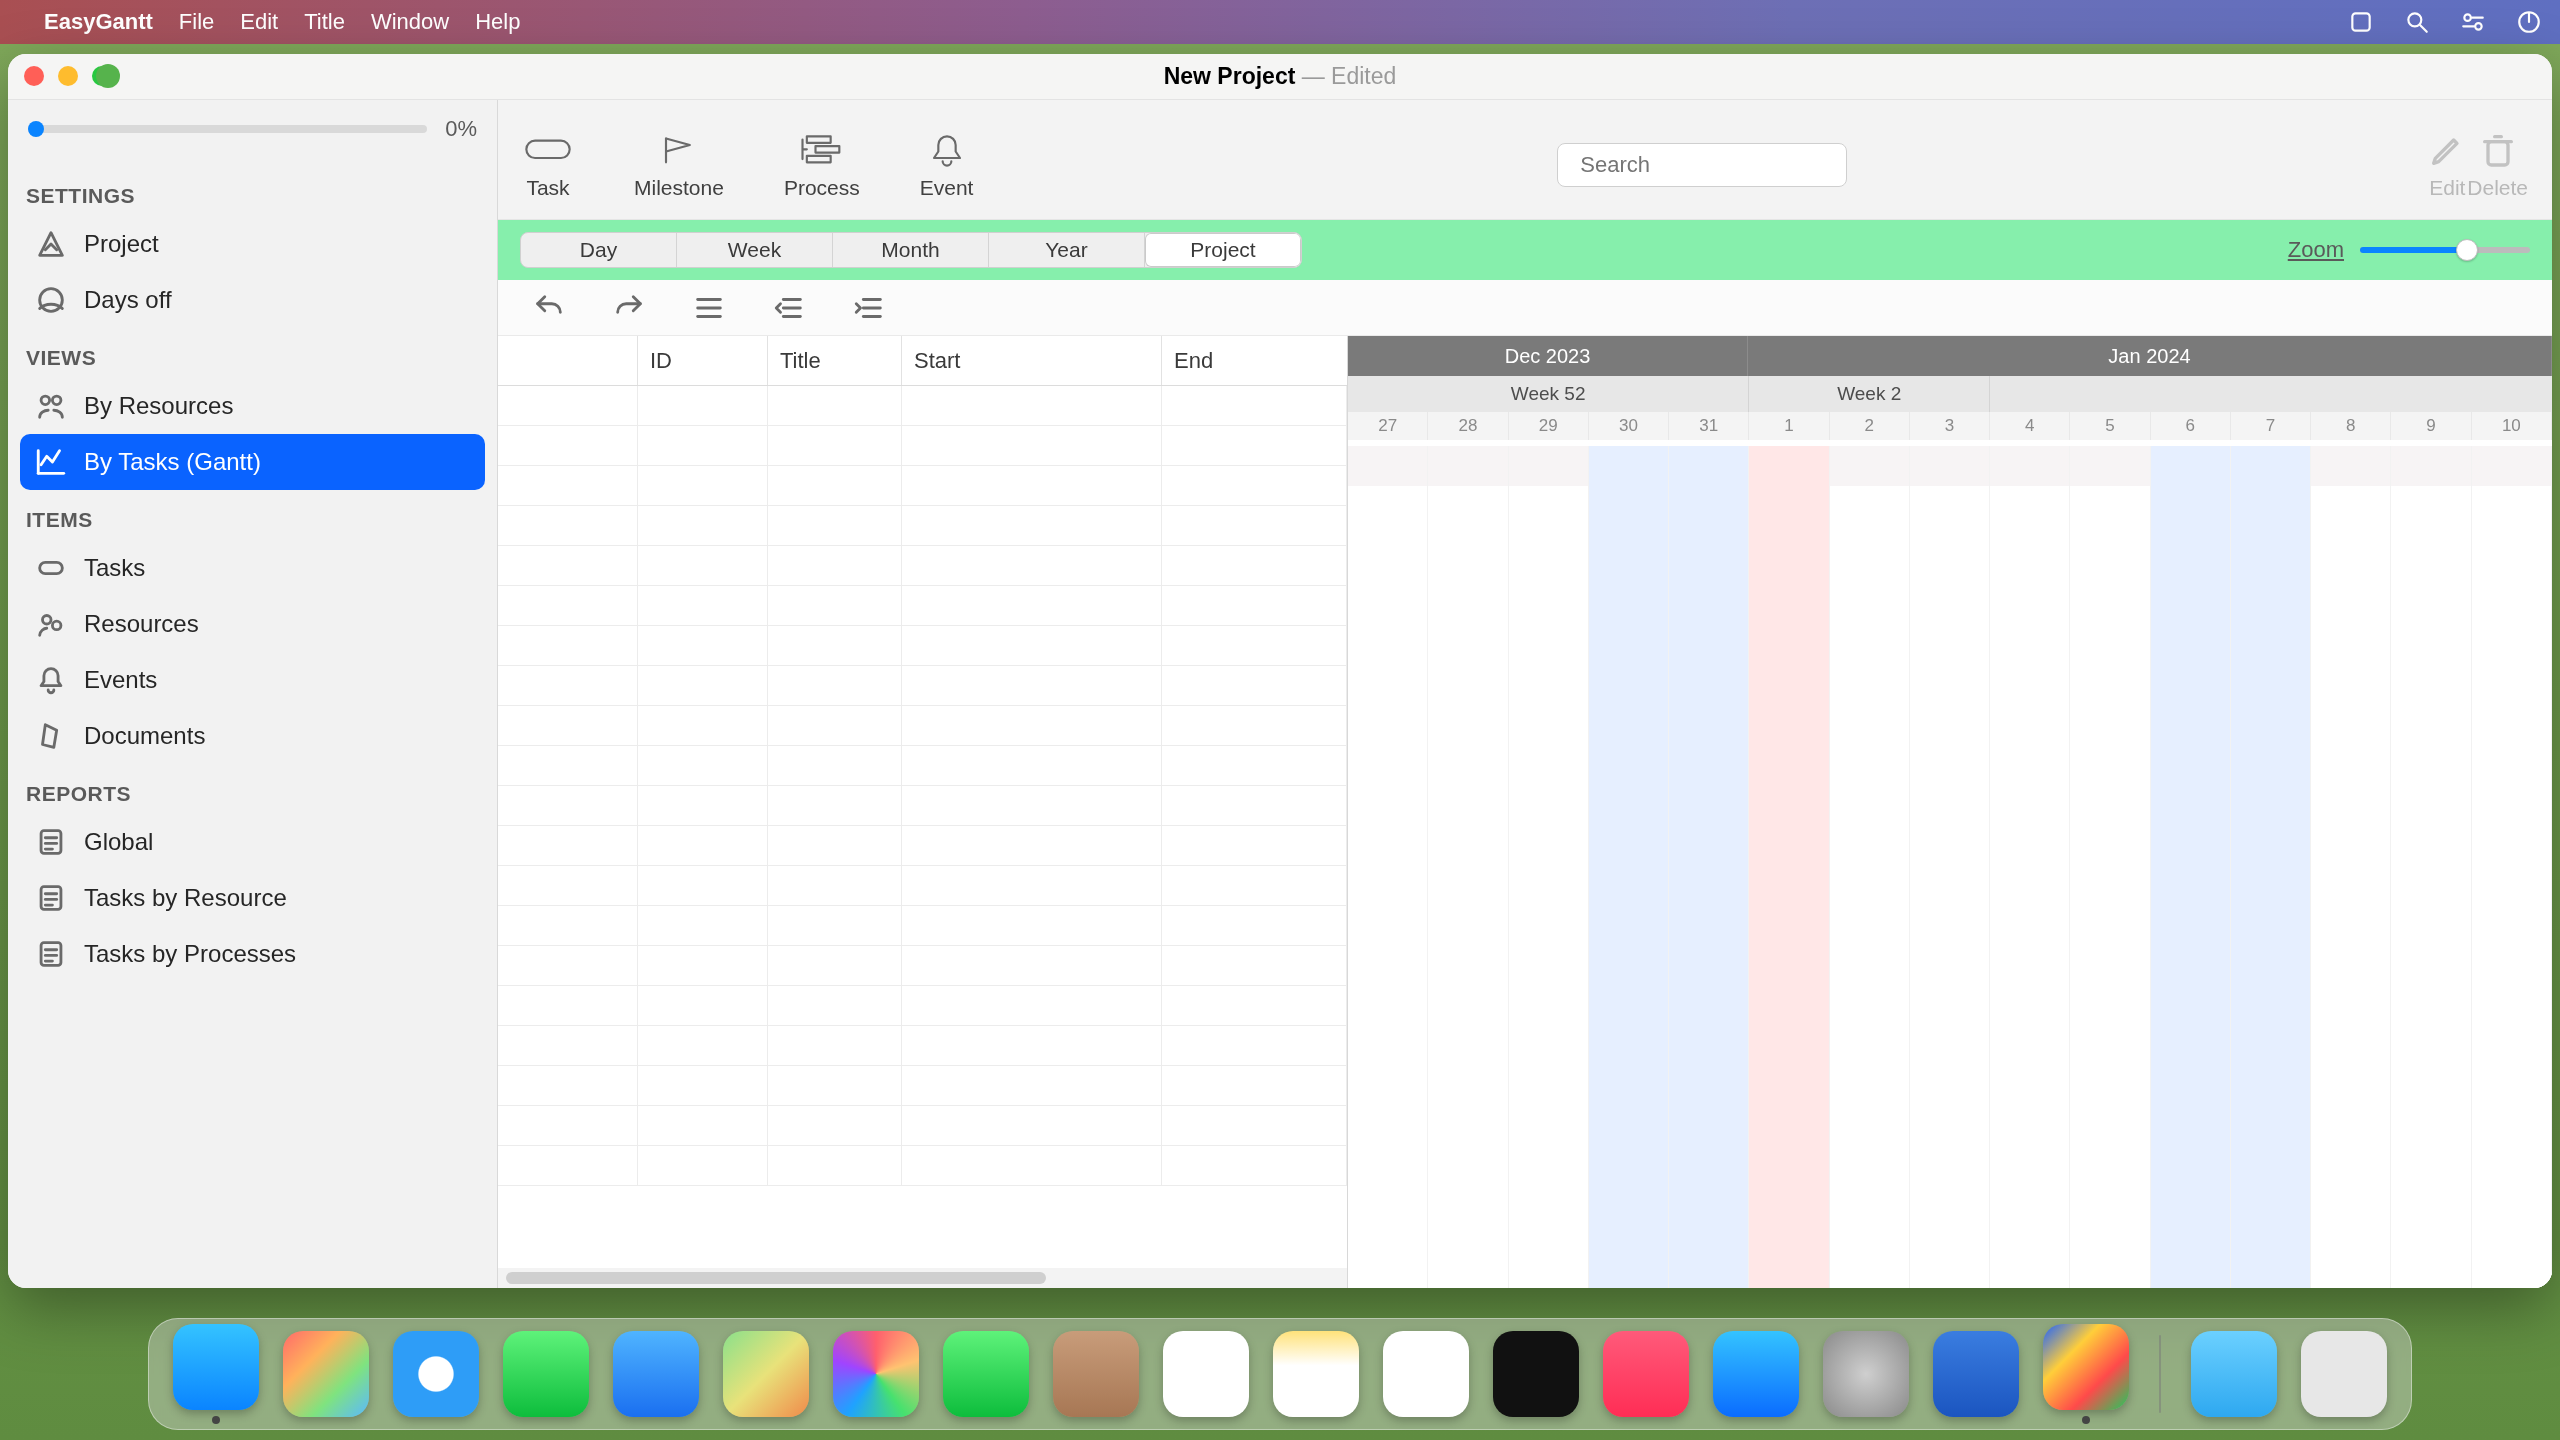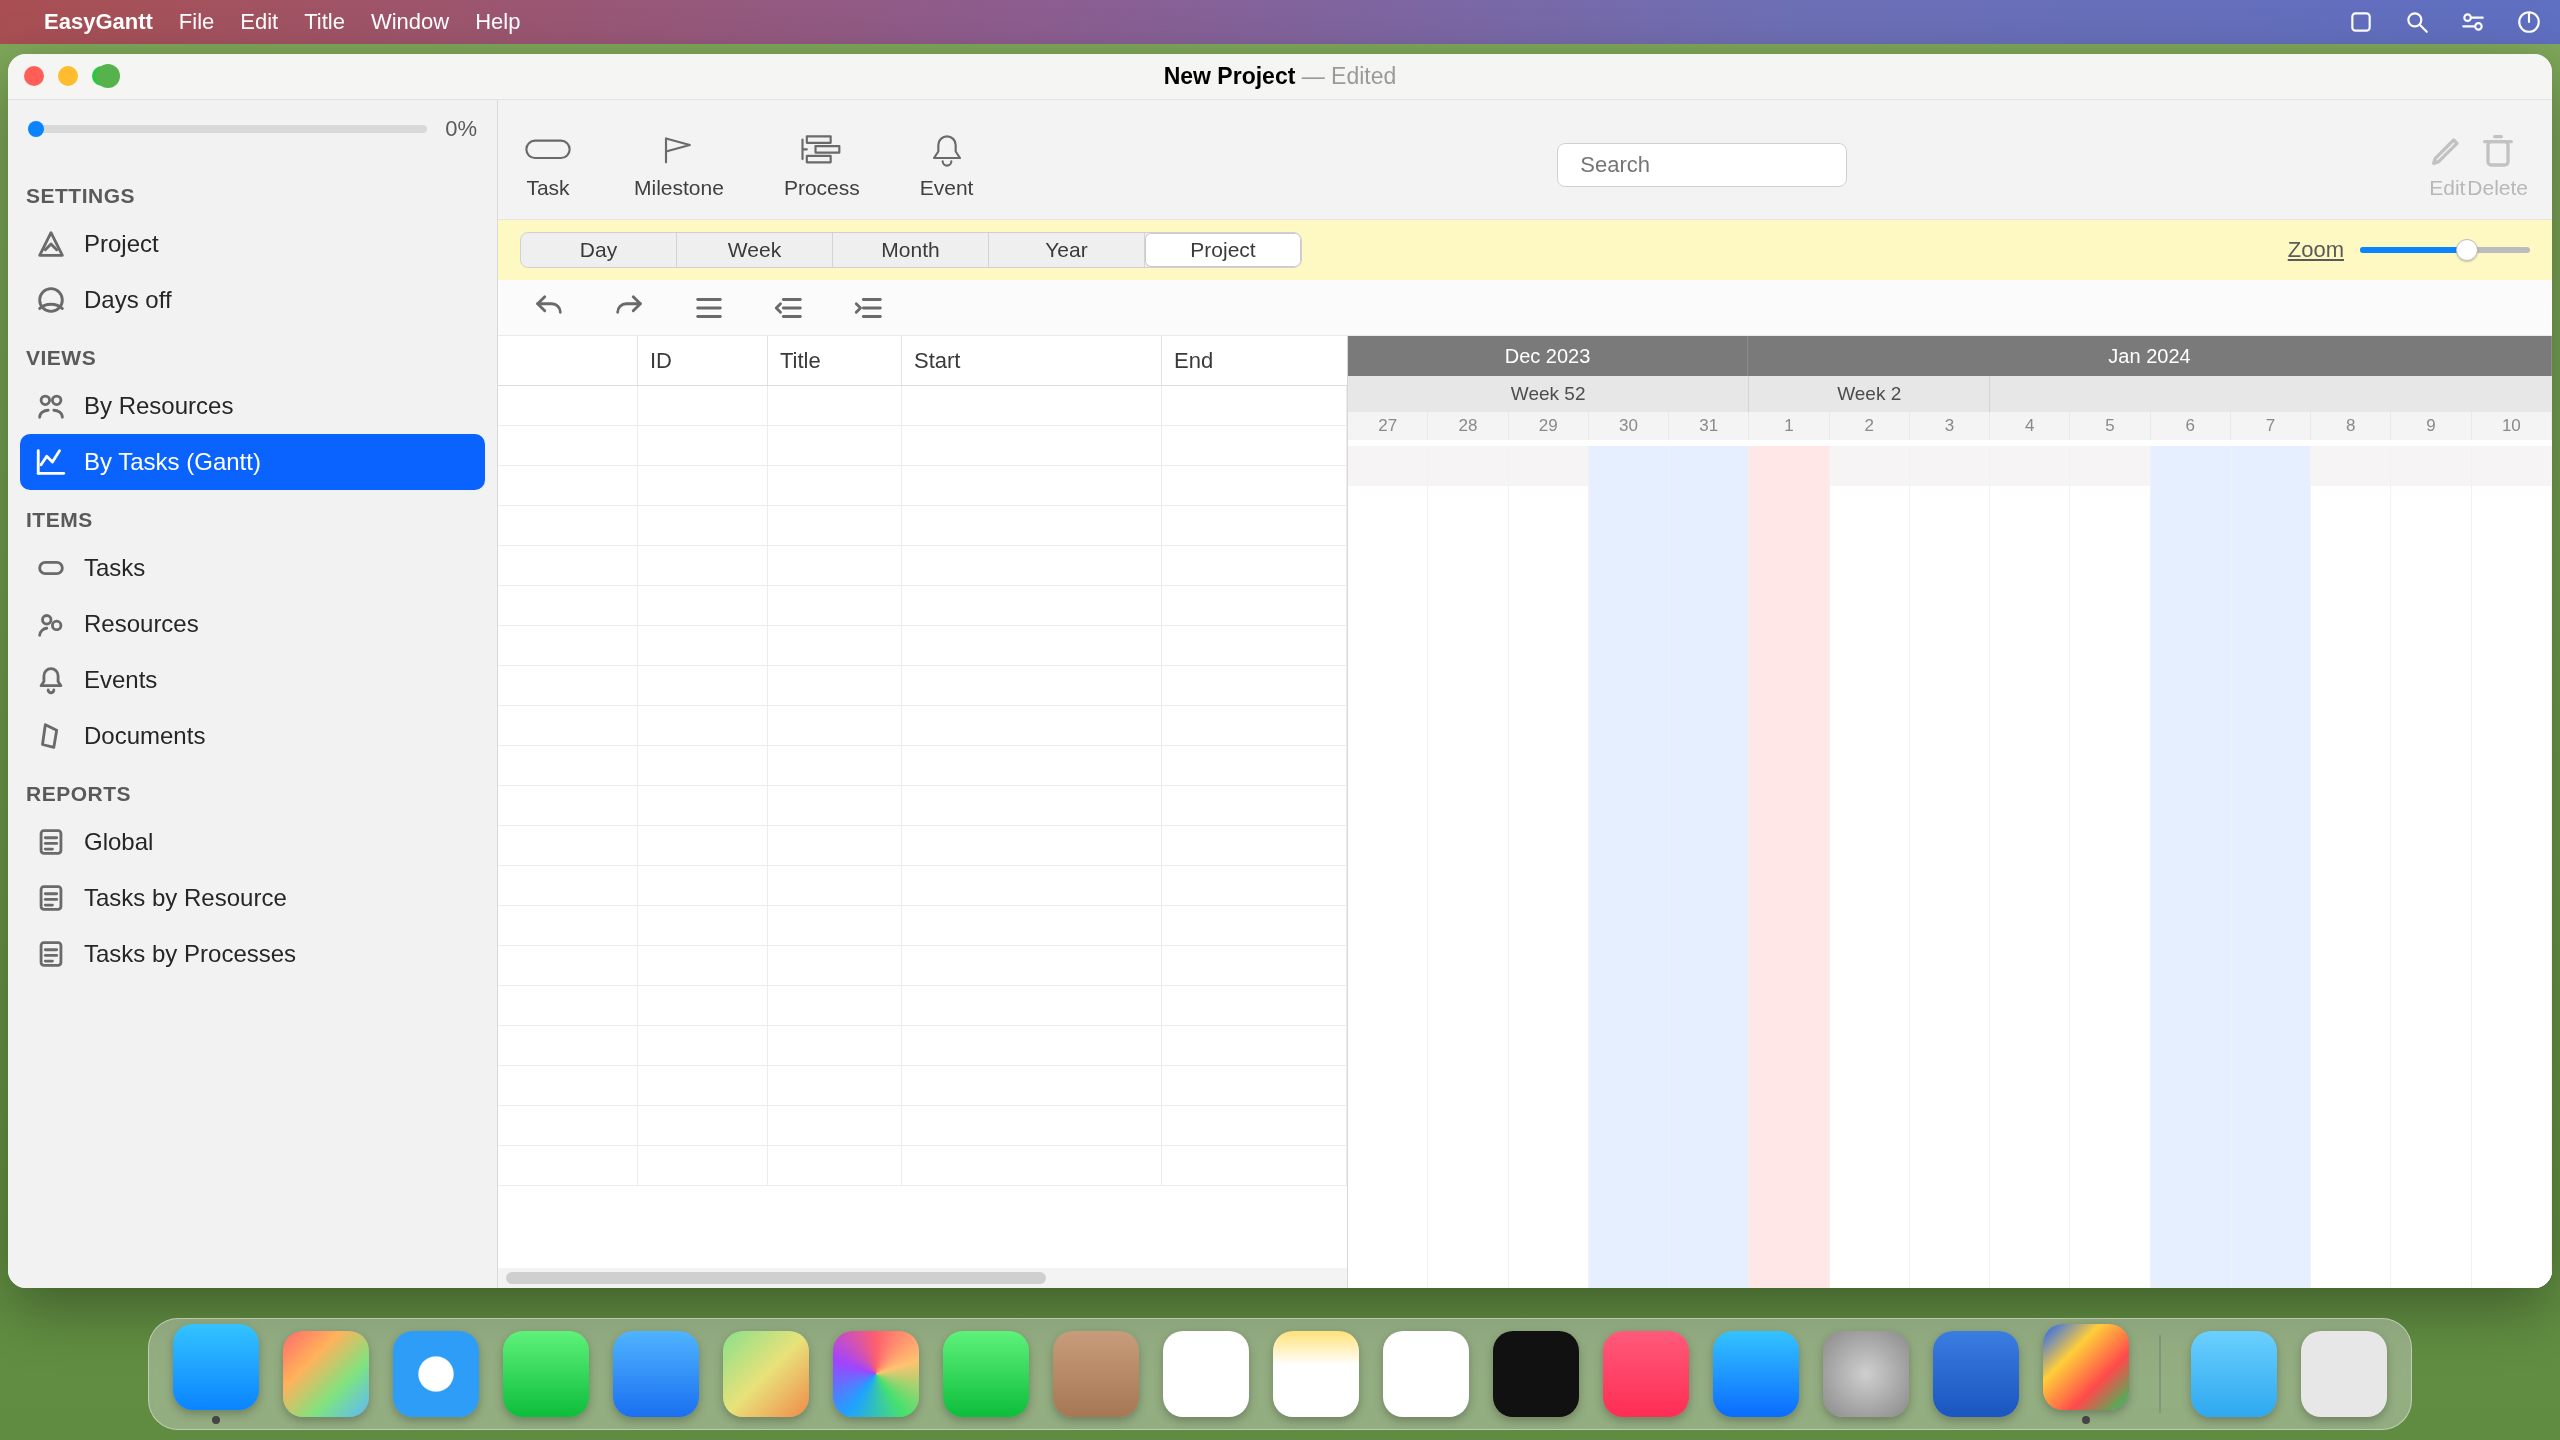--- a/index.html
+++ b/index.html
@@ -62,21 +62,21 @@
 .toolbar1{ height:120px; display:flex; align-items:center; padding:10px 24px 0 24px; background:#f3f3f3; border-bottom:1px solid #e5e5e5;}
 .tb-group{ display:flex; gap:60px;}
 .tb-btn{ display:flex; flex-direction:column; align-items:center; gap:6px; font-size:21px; color:#404040; cursor:pointer;}
 .tb-btn .ti{ width:52px;height:40px; display:flex;align-items:center;justify-content:center;}
 .search-wrap{ margin-left:auto; display:flex; align-items:center; }
 .searchbox{ display:flex; align-items:center; gap:10px; width:290px; height:44px; background:#fff; border:1px solid #cfcfcf; border-radius:8px; padding:0 12px;}
 .searchbox input{ flex:1; border:none; outline:none; font-size:22px; background:transparent;}
 .tb-right-btn{ display:flex; flex-direction:column; align-items:center; gap:6px; font-size:21px; color:#b8b8b8;}
 .tb-right-btn .ti{width:40px;height:40px;}
 
-.toolbar2{ height:60px; background:#fef9c3; display:flex; align-items:center; padding:0 22px; }
+.toolbar2{ height:60px; background:#86efac; display:flex; align-items:center; padding:0 22px; }
 .timescale-seg{ display:flex; background:#efefef; border:1px solid #d0d0d0; border-radius:8px; overflow:hidden;}
 .seg-btn{ width:156px; height:34px; display:flex;align-items:center;justify-content:center; font-size:21px; color:#3a3a3a; border-right:1px solid #d4d4d4; cursor:pointer;}
 .seg-btn:last-child{border-right:none;}
 .seg-btn.active{ background:#fff; box-shadow:inset 0 0 0 1px #cacaca; border-radius:6px;}
 .zoom-wrap{ margin-left:auto; display:flex; align-items:center; gap:16px; font-size:22px; color:#5a5a5a;text-decoration:underline;}
 .zoom-track{ width:170px; height:6px; background:#bcbcbc; border-radius:4px; position:relative;}
 .zoom-thumb{ position:absolute; left:96px; top:-8px; width:22px;height:22px;border-radius:50%;background:#fff;border:1px solid #bdbdbd;box-shadow:0 1px 2px rgba(0,0,0,.2);}
 .zoom-track .fill{position:absolute;left:0;top:0;height:100%;width:104px;background:#0a84ff;border-radius:4px;}
 
 .toolbar3{ height:56px; background:#fbfbfb; display:flex; align-items:center; padding:0 34px; gap:46px; border-bottom:1px solid #eaeaea;}

